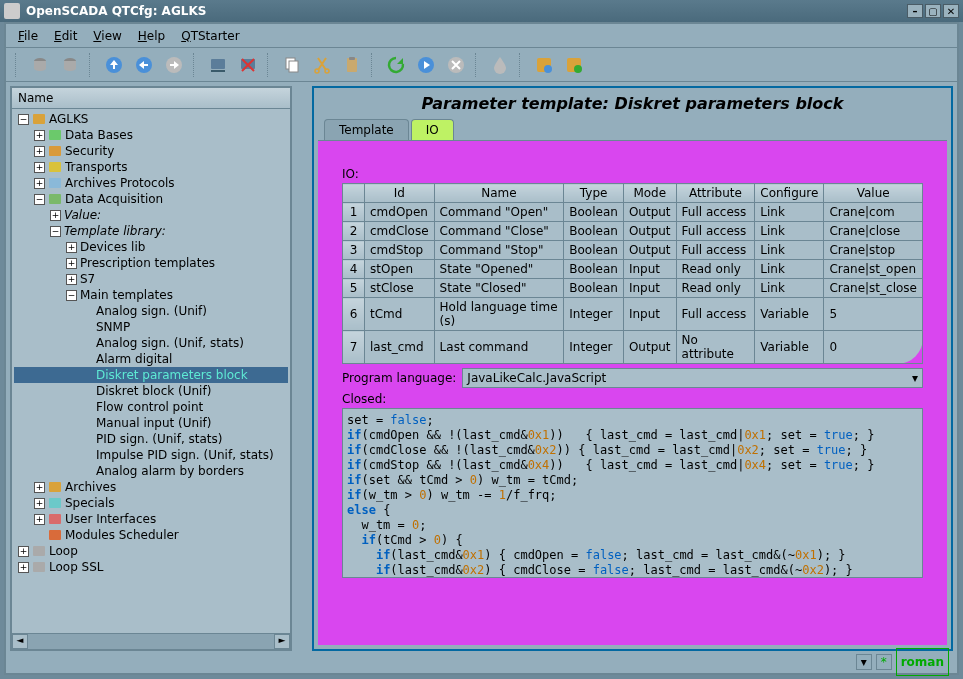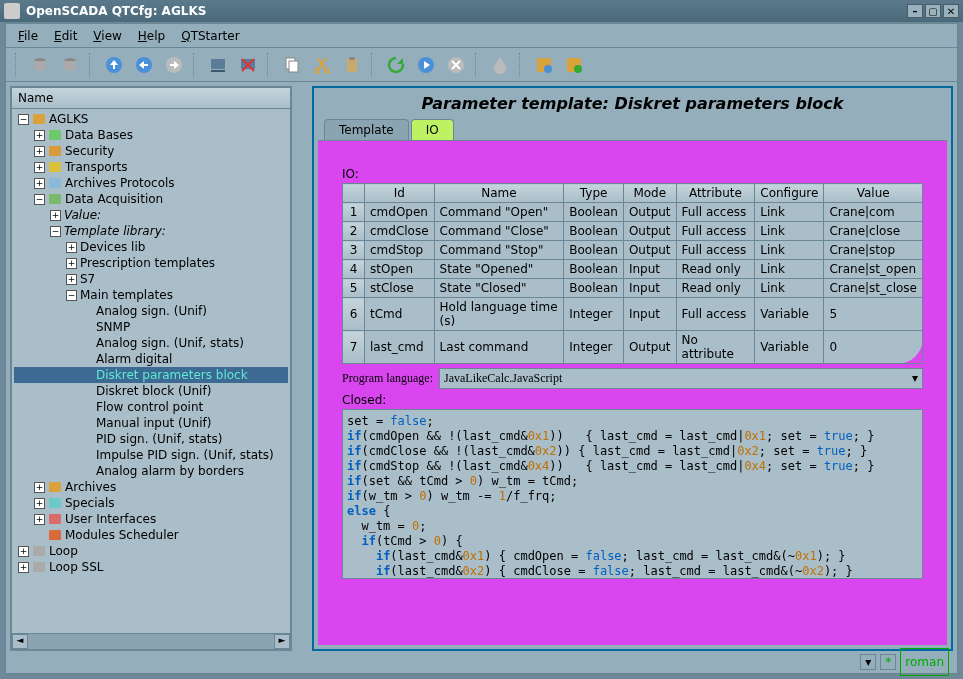--- a/index.html
+++ b/index.html
@@ -33,30 +33,30 @@
 .page-title { text-align: center; font-size: 16px; font-weight: bold; font-style: italic; padding: 6px; }
 .tabs { display: flex; padding-left: 10px; }
 .tab { padding: 3px 14px; border: 1px solid #6b8694; border-bottom: none; background: #8aa4b2; margin-right: 2px; border-radius: 4px 4px 0 0; cursor: pointer; }
 .tab.active { background: #bef264; font-weight: normal; }
 .panel { flex: 1; background: #d946ef; border-top: 1px solid #6b8694; margin: 0 4px 4px 4px; padding: 24px; overflow: auto; }
 .lbl { margin: 2px 0; }
 .iotable { width: 100%; border-collapse: collapse; background: #a9bec9; border-radius: 26px; }
 .iotable th, .iotable td { border: 1px solid #6b8694; padding: 2px 5px; font-size: 12px; text-align: left; }
 .iotable th { background: linear-gradient(#c5d4dc,#a9bec9); font-weight: normal; text-align: center; }
 .iotable .rowhead { text-align: center; background: linear-gradient(#c5d4dc,#a9bec9); width: 22px; }
-.field-row { display: flex; align-items: center; margin: 4px 0; gap: 6px; font-family: Liberation Serif, serif; }
+.field-row { display: flex; align-items: center; margin: 4px 0; gap: 6px; }
 .select { flex: 1; background: #a9bec9; border: 1px solid #6b8694; padding: 2px 4px; }
 .checkbox { width: 13px; height: 13px; border: 1px solid #6b8694; background: #fff; }
 .code { background: #a9bec9; border: 1px solid #6b8694; padding: 4px; font-family: "DejaVu Sans Mono", monospace; font-size: 12px; white-space: pre; overflow: hidden; line-height: 15px; height: 170px; }
 .kw { color: #0060c0; font-weight: bold; }
 .bool { color: #0060c0; font-weight: normal; }
 .num { color: #c07000; }
 .statusbar { position: absolute; left: 4px; right: 4px; bottom: 2px; height: 18px; display: flex; align-items: center; justify-content: flex-end; gap: 4px; padding: 0 4px; }
 .statusbar .box { border: 1px solid #6b8694; padding: 0 4px; height: 16px; display: flex; align-items: center; }
-.statusbar .user { color: #0a0; border: 1px solid #0a0; padding: 6px 4px; }
+.statusbar .user { color: #0a0; border: 1px solid #0a0; padding: 6px 4px; font-weight: bold; }
 </style>
 </head>
 <body>
 
 <div class="titlebar">
   <span class="icon"></span>
   <span>OpenSCADA QTCfg: AGLKS</span>
   <span class="spacer"></span>
   <span class="wbtn">–</span>
   <span class="wbtn">▢</span>

